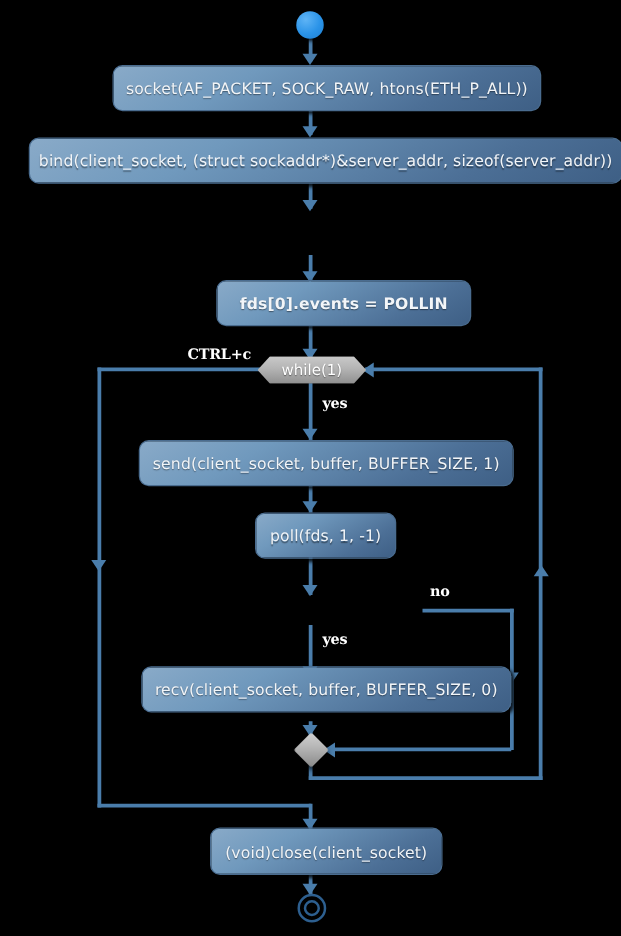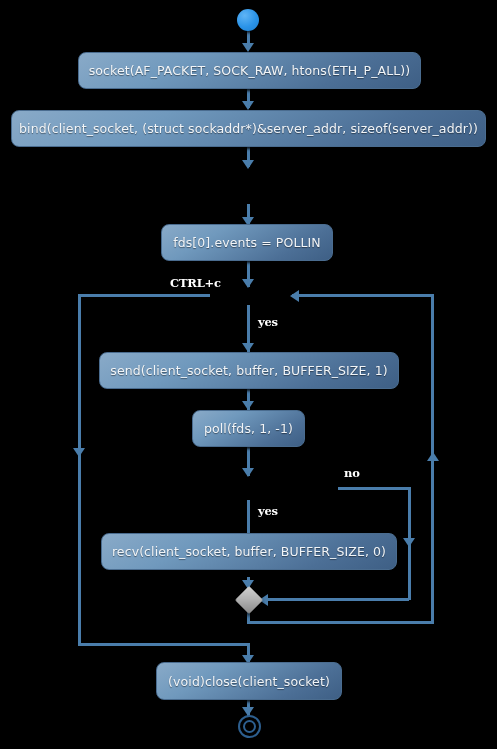--- a/index.html
+++ b/index.html
@@ -18,20 +18,21 @@
     border-radius:8px;
     border:1px solid #4a6c8f;
     background:linear-gradient(135deg,#7fa3c4 0%,#6e93b8 18%,#557architecture 40%);
     background:linear-gradient(150deg,#89aac8 0%,#7099bd 30%,#4c6f96 75%,#3e5f85 100%);
     box-shadow:2px 2px 3px rgba(0,0,0,0.85);
     color:#f2f5f8;
     font-size:12.5px;
     letter-spacing:.1px;
     white-space:nowrap;
     text-shadow:0 1px 1px rgba(0,0,0,.45);
+    margin-left:12px;
   }
   
   .hex{
     position:absolute;
     box-sizing:border-box;
     display:flex;align-items:center;justify-content:center;
     color:#ffffff;
     font-size:12px;
     white-space:nowrap;
     background:linear-gradient(180deg,#c9c9c9 0%,#b4b4b4 45%,#8f8f8f 100%);
@@ -156,45 +157,48 @@
 
   <div class="node" style="left:78px;top:52px;width:343px;height:37px;">
     <span>socket(AF_PACKET, SOCK_RAW, htons(ETH_P_ALL))</span>
   </div>
 
   <div class="node" style="left:11px;top:110px;width:475px;height:37px;">
     <span>bind(client_socket, (struct sockaddr*)&amp;server_addr, sizeof(server_addr))</span>
   </div>
 
 
-  <div class="node" style="left:161px;top:224px;width:172px;height:37px;">
+  <div class="node" style="left:161px;top:224px;width:204px;height:37px;font-weight:bold;">
     <span>fds[0].events = POLLIN</span>
   </div>
 
   <div class="node" style="left:99px;top:352px;width:300px;height:37px;">
     <span>send(client_socket, buffer, BUFFER_SIZE, 1)</span>
   </div>
 
   <div class="node" style="left:192px;top:410px;width:113px;height:37px;">
     <span>poll(fds, 1, -1)</span>
   </div>
 
   <div class="node" style="left:101px;top:533px;width:296px;height:37px;text-align:center;">
     <span>recv(client_socket, buffer, BUFFER_SIZE, 0)</span>
   </div>
 
   <div class="node" style="left:156px;top:662px;width:186px;height:38px;align-items:center;">
     <span>(void)close(client_socket)</span>
   </div>
 
+  <div class="hex" style="left:206px;top:285px;width:87px;height:22px;">
+    <span>while(1)</span>
+  </div>
 
 
   <div class="diamond" style="left:239px;top:590px;width:20px;height:20px;"></div>
 
   <div class="end-ring" style="left:238px;top:715px;width:23px;height:23px;"></div>
   <div class="end-dot" style="left:243px;top:720px;width:13px;height:13px;"></div>
 
-  <div class="elabel" style="left:150px;top:276px;margin-left:20px;">CTRL+c</div>
+  <div class="elabel" style="left:150px;top:276px;">CTRL+c</div>
   <div class="elabel" style="left:258px;top:315px;">yes</div>
   <div class="elabel" style="left:344px;top:466px;">no</div>
   <div class="elabel" style="left:258px;top:504px;">yes</div>
 
 </div>
 
 </body></html>

